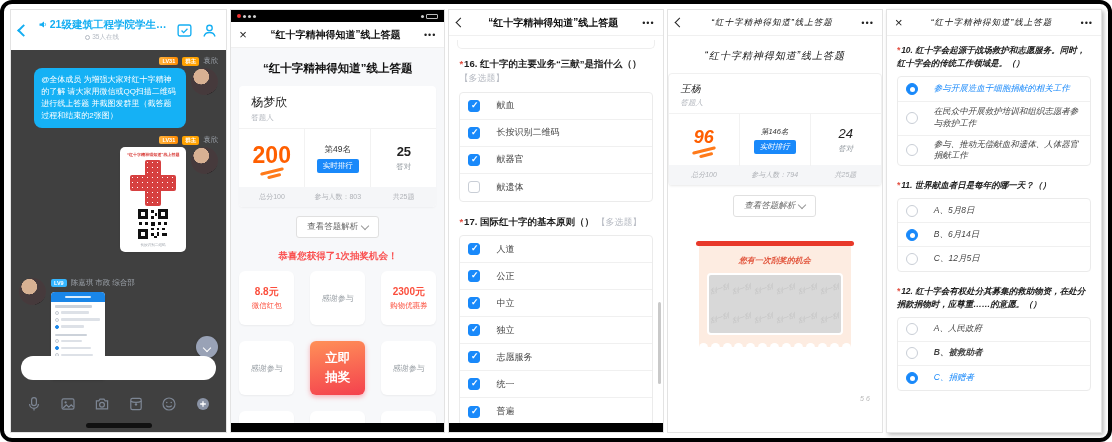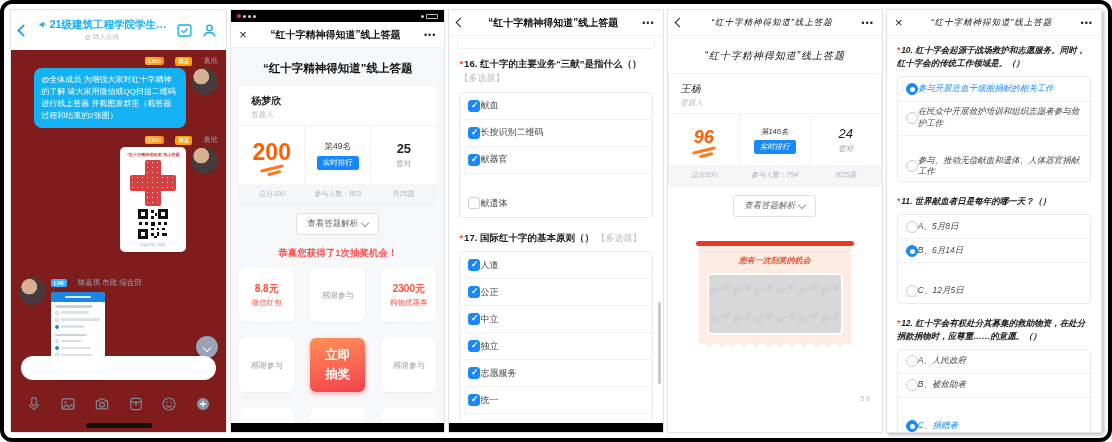--- a/index.html
+++ b/index.html
@@ -11,30 +11,30 @@
 
   
   .nav { height:26px; display:flex; align-items:center; justify-content:space-between; padding:0 8px; background:#fff; border-bottom:1px solid #f0f0f0; }
   .nav .x { font-size:13px; color:#222; line-height:1; }
   .nav .ttl { font-size:10px; font-weight:700; color:#111; flex:1; text-align:center; white-space:nowrap; overflow:hidden; }
   .nav .more { font-size:9px; color:#222; letter-spacing:1px; }
   .chevL { width:7px; height:7px; border-left:1.5px solid #222; border-bottom:1.5px solid #222; transform:rotate(45deg); display:inline-block; }
   .chevD { width:6px; height:6px; border-left:1.5px solid #999; border-bottom:1.5px solid #999; transform:rotate(-45deg); display:inline-block; margin-left:4px; margin-top:-2px; }
 
   
-  .p1 { background:#7f1d1d; }
+  .p1 { background:#404040; }
   .qq-head { height:40px; background:#fff; display:flex; align-items:center; padding:0 8px; }
   .qq-back { width:9px; height:9px; border-left:2px solid #14aef2; border-bottom:2px solid #14aef2; transform:rotate(45deg); }
   .qq-mid { flex:1; text-align:center; }
   .qq-title { color:#14aef2; font-size:10.5px; font-weight:700; white-space:nowrap; }
   .qq-sub { color:#b3b9c2; font-size:6.5px; margin-top:1px; display:flex; align-items:center; justify-content:center; gap:2px; }
   .dotIco { width:5px; height:5px; border:1px solid #b3b9c2; border-radius:50%; display:inline-block; }
   .qq-acts { display:flex; gap:8px; }
   .chat { padding:6px 8px 0 8px; }
-  .meta { display:flex; align-items:center; gap:11px; justify-content:flex-end; margin-bottom:2px; }
+  .meta { display:flex; align-items:center; gap:4px; justify-content:flex-end; margin-bottom:2px; }
   .meta.left { justify-content:flex-start; }
   .badge { font-size:5.5px; color:#fff; border-radius:2px; padding:1px 3px; font-weight:700; }
   .b-lv { background:linear-gradient(90deg,#ffb23e,#ff8a00); }
   .b-role { background:#ffa200; }
   .b-lv9 { background:#35b6ff; }
   .mname { font-size:7.5px; color:#9aa0a8; }
   .mrow { display:flex; justify-content:flex-end; gap:5px; }
   .mrow.left { justify-content:flex-start; }
   .avatar { width:27px; height:27px; border-radius:50%; background:radial-gradient(circle at 38% 32%, #d8b193 0 31%, #463a3c 32% 75%, #2e2628 76%); flex:0 0 auto; }
   .bubble { background:#15b1f5; color:#fff; font-size:8px; line-height:1.5; padding:6px 7px; border-radius:8px; max-width:152px; }
@@ -65,21 +65,21 @@
   
   .statusbar { height:12px; background:#000; display:flex; align-items:center; justify-content:space-between; padding:0 6px; }
   .statusbar .lft { display:flex; gap:2px; align-items:center; }
   .statusbar .dotw { width:3px; height:3px; background:#cfcfcf; border-radius:50%; }
   .statusbar .dotr { width:4px; height:4px; background:#e33; border-radius:50%; }
   .statusbar .batt { width:12px; height:5px; border:1px solid #bbb; border-radius:1px; }
   .graybody { background:#f7f8fa; height:100%; }
   .pgtitle { text-align:center; font-size:11.5px; font-weight:700; color:#111; padding:13px 0 10px; }
   .rescard { background:#fff; margin:0 8px; border-radius:4px; overflow:hidden; box-shadow:0 1px 2px rgba(0,0,0,.04); }
   .rc-top { padding:8px 12px 5px; }
-  .rc-name { font-size:10px; font-weight:700; color:#222; }
+  .rc-name { font-size:12px; font-weight:400; color:#222; }
   .rc-role { font-size:7.5px; color:#b4b8bf; margin-top:2px; }
   .rc-cols { display:flex; border-top:1px solid #f2f2f2; }
   .rc-col { flex:1; height:58px; display:flex; flex-direction:column; align-items:center; justify-content:center; gap:3px; border-left:1px solid #f2f2f2; }
   .rc-col:first-child { border-left:none; }
   .score { color:#ff5f00; font-size:23px; font-weight:700; line-height:1; }
   .swoosh { width:24px; height:3px; background:#ff7a1a; border-radius:2px; transform:rotate(-14deg); position:relative; }
   .swoosh::after { content:""; position:absolute; left:6px; top:5px; width:14px; height:2.5px; background:#ff7a1a; border-radius:2px; }
   .rankt { font-size:8.5px; color:#333; }
   .rankbtn { background:#1989fa; color:#fff; font-size:7.5px; padding:2px 6px; border-radius:2px; }
   .corr { font-size:13px; font-weight:700; color:#222; }
@@ -108,22 +108,22 @@
   .scallop i { width:9px; height:9px; background:#fff; border-radius:50%; }
   .pgnote { position:absolute; right:12px; bottom:30px; font-size:7px; color:#b9b9b9; }
 
   
   .qwrap { padding:8px 10px 0; }
   .cardedge { height:9px; margin:4px 8px 0; background:#fff; border:1px solid #eee; border-top:none; border-radius:0 0 5px 5px; }
   .qtitle { font-size:9.5px; font-weight:700; color:#222; line-height:1.5; }
   .qtitle .star { color:#e34d3f; margin-right:1px; }
   .qtag { color:#b8bcc4; font-weight:400; font-size:9px; }
   .olist { margin-top:6px; border:1px solid #ebebeb; border-radius:4px; background:#fff; }
-  .opt { display:flex; align-items:center; gap:0; min-height:27px; padding:3px 8px; border-bottom:1px solid #f0f0f0; }
-  .opt:last-child { border-bottom:none;margin-top:16px; }
+  .opt { display:flex; align-items:center; gap:16px; min-height:27px; padding:3px 8px; border-bottom:1px solid #f0f0f0; }
+  .opt:last-child { border-bottom:none; }
   .olbl { font-size:9px; color:#444; line-height:1.4; }
   .cb { width:12px; height:12px; border-radius:3px; border:1px solid #c9ced6; background:#fff; flex:0 0 auto; position:relative; }
   .cb.on { background:#1989fa; border-color:#1989fa; }
   .cb.on::after { content:"✓"; position:absolute; left:1.5px; top:-1px; color:#fff; font-size:9px; font-weight:700; }
   .rad { width:12px; height:12px; border-radius:50%; border:1px solid #c9ced6; background:#fff; flex:0 0 auto; position:relative; }
   .rad.on { border-color:#1989fa; background:#1989fa; }
   .rad.on::after { content:""; position:absolute; left:3.5px; top:3.5px; width:5px; height:5px; border-radius:50%; background:#fff; }
   .gap14 { height:13px; }
   .sbar { position:absolute; right:2px; top:292px; width:3px; height:82px; background:#c9c9c9; border-radius:2px; }
 </style>
@@ -569,21 +569,21 @@
               <span class="olbl" style="font-size:8.5px;">C、12月5日</span>
             </div>
       </div>
       <div class="gap14"></div>
       <div class="qtitle" style="font-size:8.5px;"><span class="star">*</span><span>12.</span> <span>红十字会有权处分其募集的救助物资，在处分捐款捐物时，应尊重……的意愿。（）</span></div>
       <div class="olist">
         <div class="opt" style="min-height:24px;">
               <span class="rad"></span>
               <span class="olbl" style="font-size:8.5px;">A、人民政府</span>
             </div>
-        <div class="opt" style="min-height:24px;">
+        <div class="opt" style="min-height:24px;font-weight:bold;">
               <span class="rad"></span>
               <span class="olbl" style="font-size:8.5px;">B、被救助者</span>
             </div>
         <div class="opt" style="min-height:24px;">
               <span class="rad on"></span>
               <span class="olbl" style="font-size:8.5px; color:#1989fa;">C、捐赠者</span>
             </div>
       </div>
     </div>
   </div>

